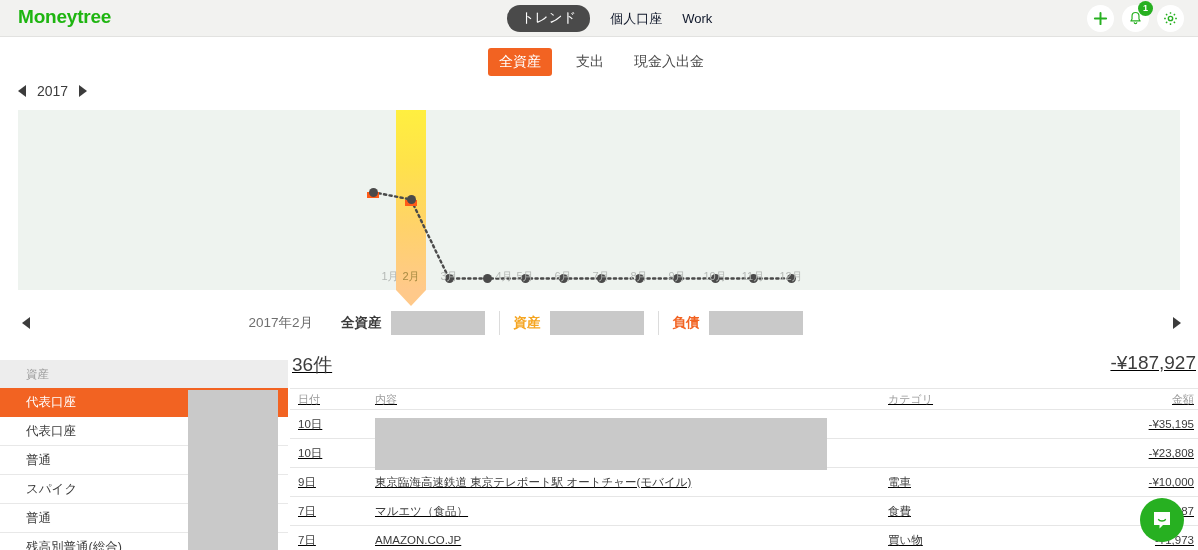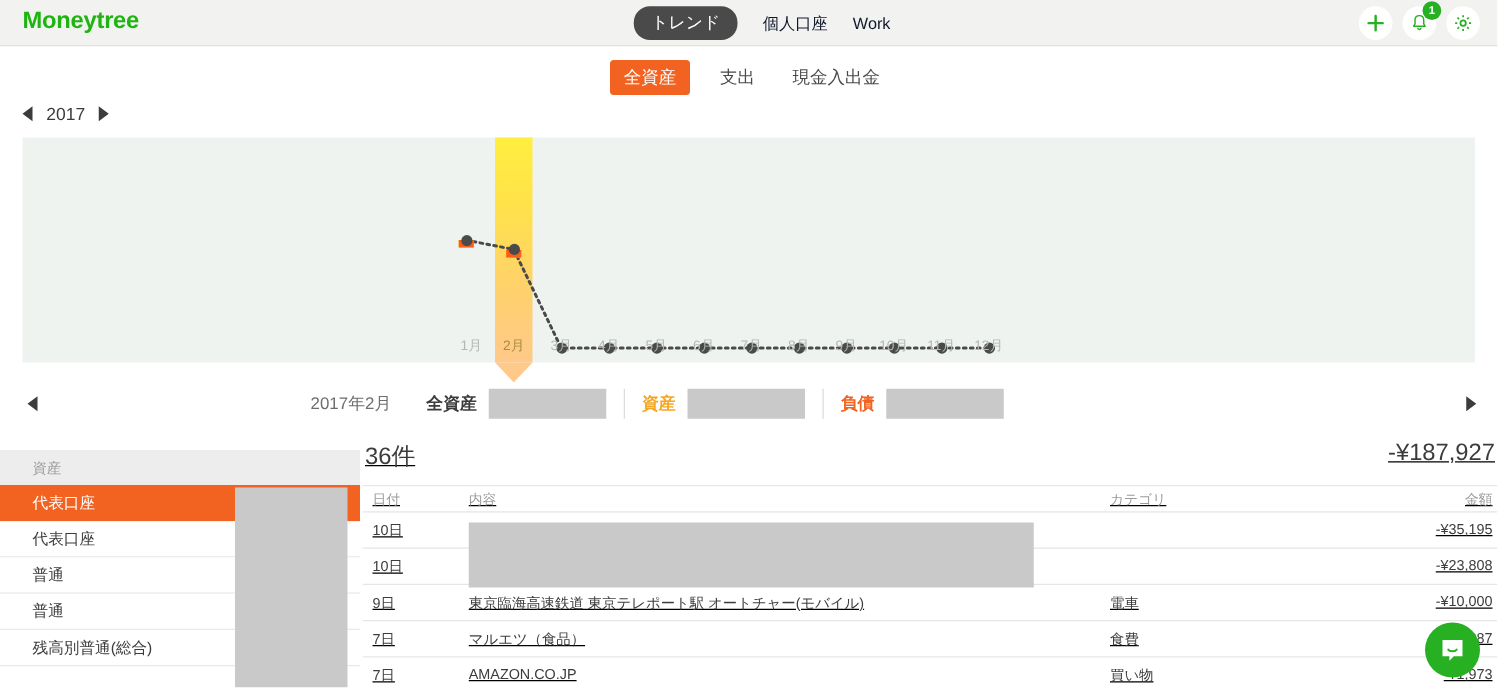--- a/index.html
+++ b/index.html
@@ -212,24 +212,24 @@
         <div class="dot" style="left: 502.5px; top: 163.96px;"></div>
         <div class="dot" style="left: 540.5px; top: 163.96px;"></div>
         <div class="dot" style="left: 578.5px; top: 163.96px;"></div>
         <div class="dot" style="left: 616.5px; top: 163.96px;"></div>
         <div class="dot" style="left: 654.5px; top: 163.96px;"></div>
         <div class="dot" style="left: 692.5px; top: 163.96px;"></div>
         <div class="dot" style="left: 730.5px; top: 163.96px;"></div>
         <div class="dot" style="left: 768.5px; top: 163.96px;"></div>
       </div>
     <div id="mlabels">
-        <div class="mlabel" style="left: 339px;">1月</div>
+        <div class="mlabel" style="left: 352px;">1月</div>
         <div class="mlabel sel" style="left: 373px;">2月</div>
         <div class="mlabel" style="left: 411px;">3月</div>
-        <div class="mlabel" style="left: 449px;">4月</div>
+        <div class="mlabel" style="left: 466px;">4月</div>
         <div class="mlabel" style="left: 487px;">5月</div>
         <div class="mlabel" style="left: 525px;">6月</div>
         <div class="mlabel" style="left: 563px;">7月</div>
         <div class="mlabel" style="left: 601px;">8月</div>
         <div class="mlabel" style="left: 639px;">9月</div>
         <div class="mlabel" style="left: 677px;">10月</div>
         <div class="mlabel" style="left: 715px;">11月</div>
         <div class="mlabel" style="left: 753px;">12月</div>
       </div>
   </div>
@@ -253,20 +253,21 @@
     </div>
     <div class="tri right sum-arrow-r"></div>
   </div>
 
   <div class="sidebar">
     <div class="side-head">資産</div>
     <div id="side-items">
         <div class="side-item active">代表口座</div>
         <div class="side-item">代表口座</div>
         <div class="side-item">普通</div>
+        <div class="side-item">スパイク</div>
         <div class="side-item">普通</div>
         <div class="side-item">残高別普通(総合)</div>
       </div>
   </div>
   <div class="side-redact"></div>
 
   <div class="txpanel">
     <div class="tx-top">
       <div class="tx-count">36件</div>
       <div class="tx-total">-¥187,927</div>

